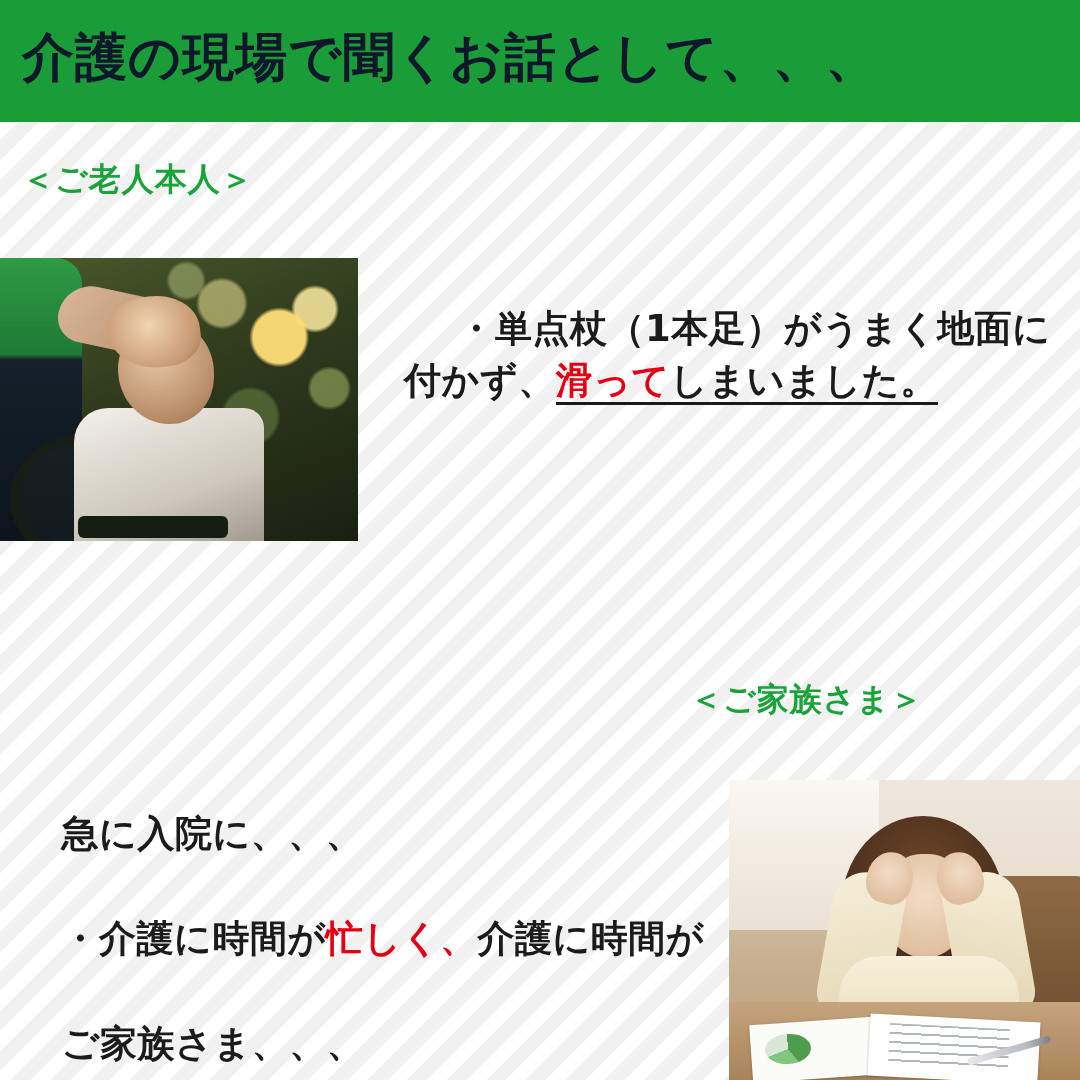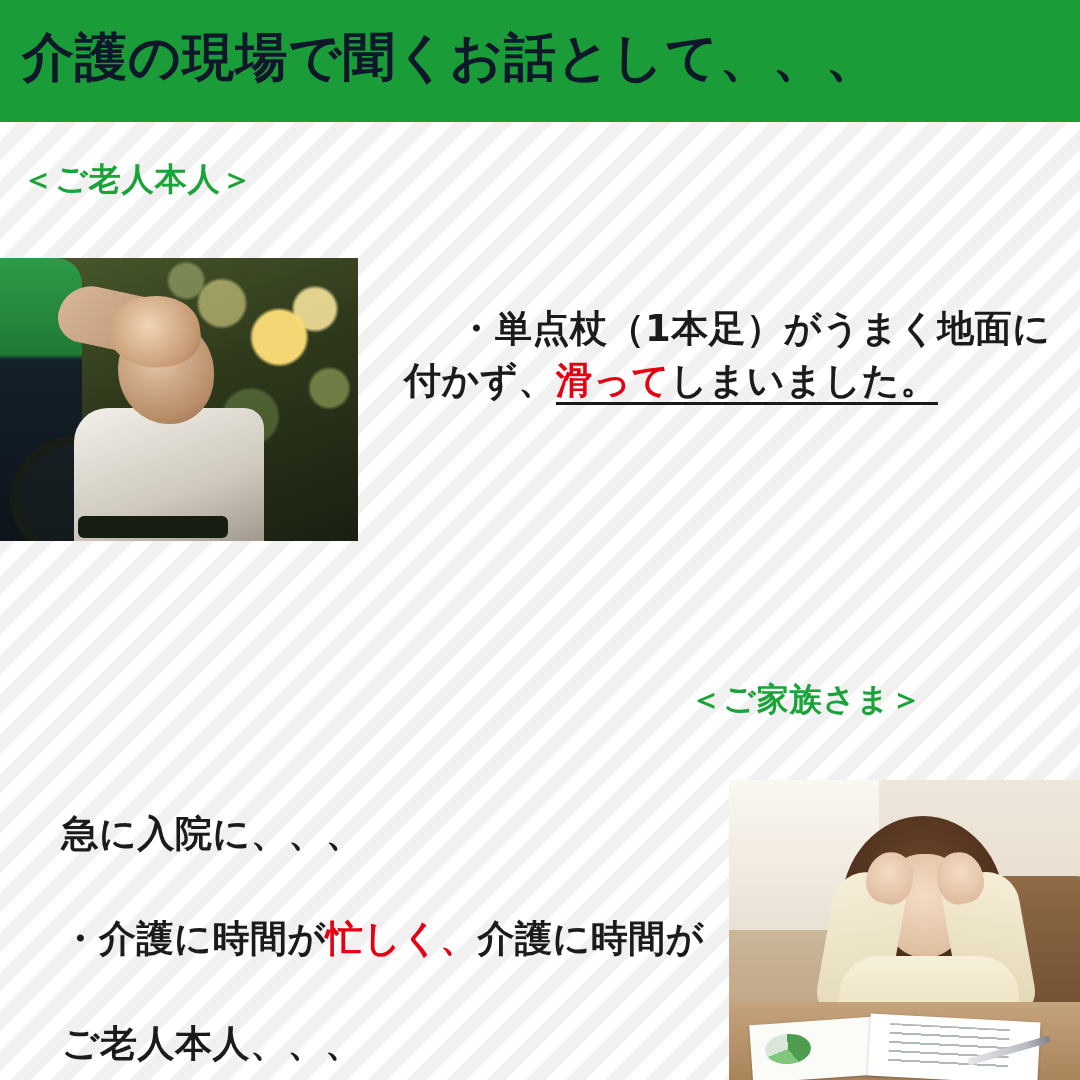--- a/index.html
+++ b/index.html
@@ -347,19 +347,19 @@
     <div class="fam-paper2"></div>
     <div class="fam-chart"></div>
     <div class="fam-lines"></div>
     <div class="fam-pen"></div>
   </div>
 
   <div class="text-block" id="family-text">
     <br>
     <span>急に入院に、、、</span><br>
     <span>・介護に時間が</span><span class="hl-red-plain">忙しく、</span><span>介護に時間が</span><br>
-    <span>ご老人本人、、、</span><br>
+    <span>ご家族さま、、、</span><br>
     <br>
     <br>
     
   </div>
 
 </div>
 
 </body></html>

